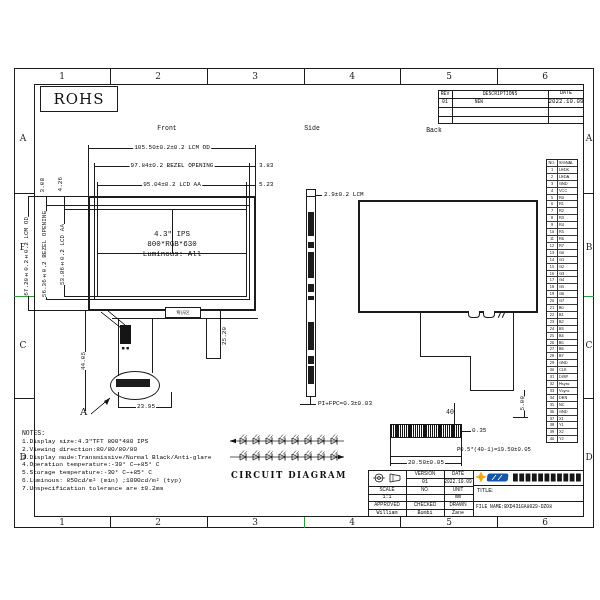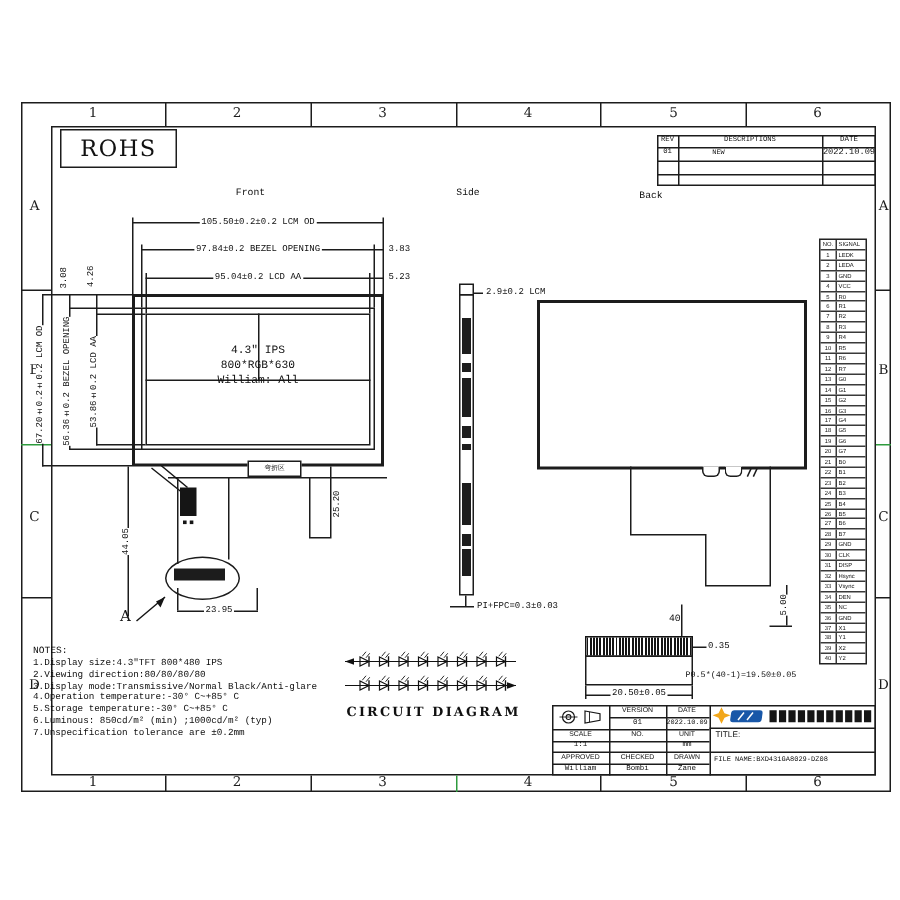--- a/index.html
+++ b/index.html
@@ -100,21 +100,21 @@
   <span class="t tcc" style="left:434px;top:131px;font-size:6.5px;">Back</span>
 
   <div>
     <div class="bx" style="left:88px;top:196px;width:168px;height:115px;border-width:2px;"></div>
     <div class="bx" style="left:94px;top:205px;width:156px;height:95px;"></div>
     <div class="bx" style="left:97px;top:209px;width:150px;height:88px;"></div>
     <div class="ln" style="left:172px;top:209px;width:1px;height:45px;"></div>
     <div class="ln" style="left:97px;top:253px;width:150px;height:1px;"></div>
     <span class="t tc" style="left:172px;top:230px;font-size:7.5px;">4.3" IPS</span>
     <span class="t tc" style="left:172px;top:240px;font-size:7.5px;">800*RGB*630</span>
-    <span class="t tc" style="left:172px;top:250px;font-size:7.5px;">William: All</span>
+    <span class="t tc" style="left:172px;top:250px;font-size:7.5px;">Luminous: All</span>
 
     <div class="ln" style="left:88px;top:145px;width:1px;height:51px;"></div>
     <div class="ln" style="left:255px;top:145px;width:1px;height:51px;"></div>
     <div class="ln" style="left:94px;top:163px;width:1px;height:42px;"></div>
     <div class="ln" style="left:249px;top:163px;width:1px;height:42px;"></div>
     <div class="ln" style="left:97px;top:182px;width:1px;height:27px;"></div>
     <div class="ln" style="left:246px;top:182px;width:1px;height:27px;"></div>
     <div class="ln" style="left:88px;top:148px;width:168px;height:1px;"></div>
     <div class="ln" style="left:94px;top:166px;width:162px;height:1px;"></div>
     <div class="ln" style="left:97px;top:185px;width:159px;height:1px;"></div>

